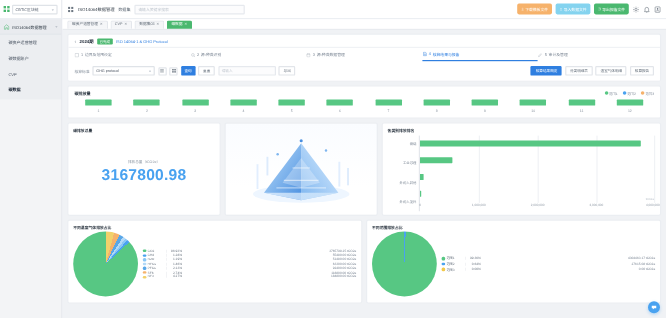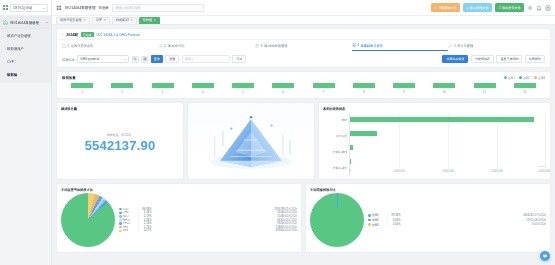--- a/index.html
+++ b/index.html
@@ -483,21 +483,21 @@
             </div>
         </div>
       </div>
 
       <div class="grid2">
 
         <div class="card total-card">
           <span class="card-title">碳排放总量</span>
           <div class="total-body">
             <span class="total-label">排放总量（tCO2e）</span>
-            <span class="total-value">5542137.90</span>
+            <span class="total-value">3167800.98</span>
           </div>
         </div>
 
         <div class="card pyr-card">
           <div class="pyr-wrap">
             <svg width="104" height="62" viewBox="0 0 200 120">
               <defs>
                 <linearGradient id="pgL" x1="0" y1="0" x2="1" y2="1">
                   <stop offset="0%" stop-color="#bfe0fb"></stop>
                     <stop offset="100%" stop-color="#4a8fe0"></stop>

